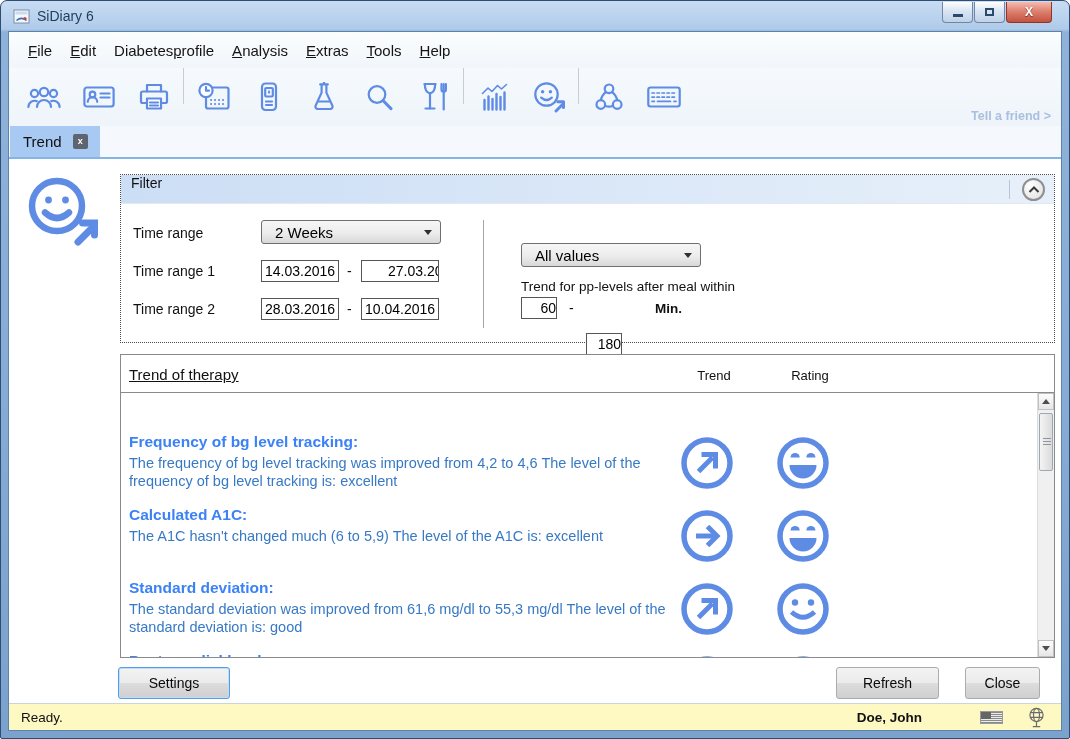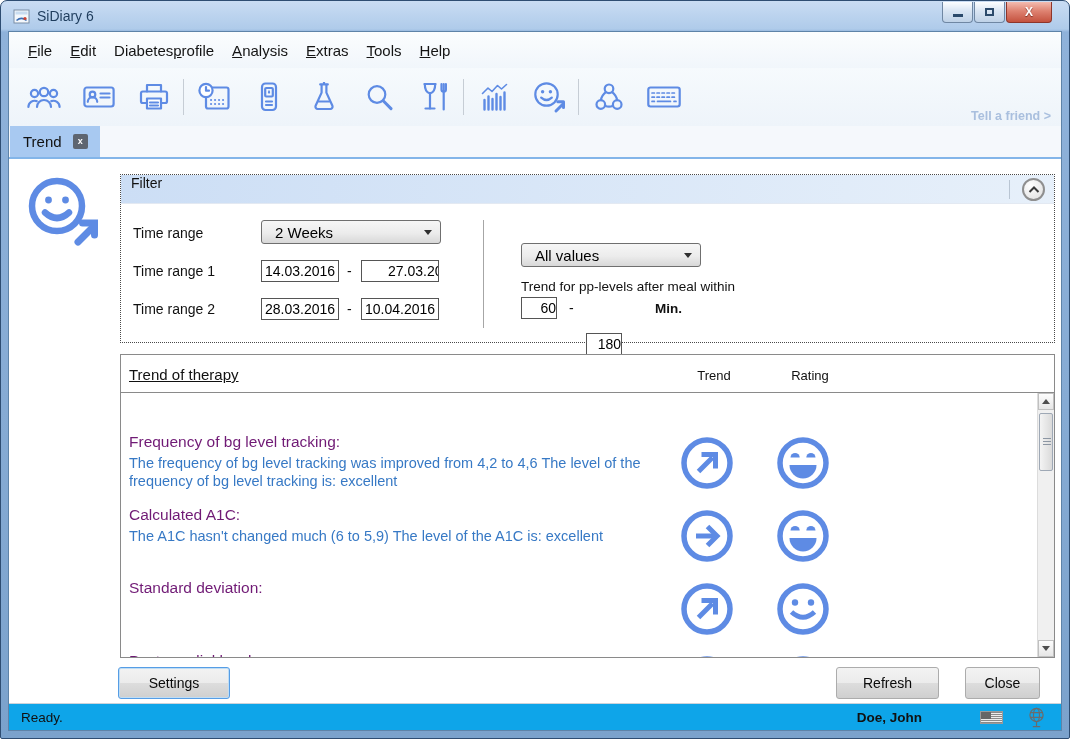--- a/index.html
+++ b/index.html
@@ -17,21 +17,21 @@
   .win-btn .maxbox{width:9px;height:8px;border:2px solid #2B4A6B;background:transparent}
   .win-btn.closeb{width:46px;background:linear-gradient(180deg,#F3BCB0,#DE8271 45%,#C4523F);
     border-color:#8E352A;color:#fff;font-weight:bold;font-size:12px;text-shadow:0 1px 1px #7A2A1F}
   
   .client{position:relative;width:1054px;height:700px;background:#fff;border:1px solid #5E83A8;
     display:flex;flex-direction:column;overflow:hidden}
   .menubar{height:36px;display:flex;align-items:center;padding-left:10px;font-size:15px;color:#141414;
     background:linear-gradient(180deg,#FBFDFE,#F1F6FB)}
   .menu-item{padding:7px 9px;cursor:default}
   .menu-item u{text-decoration:underline}
-  .toolbar{height:58px;display:flex;align-items:center;position:relative;
+  .toolbar{height:58px;display:flex;position:relative;
     background:linear-gradient(180deg,#F6FAFD,#EEF4FA)}
   .tool-btn{width:55px;height:58px;display:flex;align-items:center;justify-content:center}
   .tool-sep{width:1px;height:36px;background:#C6CDD5;margin:0 2px}
   .icon-stroke{fill:none;stroke:#5E8BE4;stroke-width:2.2;stroke-linecap:round;stroke-linejoin:round}
   .icon-fill{fill:#5E8BE4;stroke:none}
   .tellafriend{position:absolute;right:10px;bottom:3px;font-size:12.5px;font-weight:bold;color:#A9BFDE}
   
   .tabrow{height:33px;background:#F5F8FC;border-bottom:2px solid #83B5E9;position:relative}
   .tab{position:absolute;left:1px;bottom:0;height:31px;width:90px;background:#A8C9F1;
     display:flex;align-items:center;padding-left:13px;gap:11px;font-size:15px;color:#111}
@@ -62,21 +62,21 @@
   .dash{position:absolute;font-size:14px;color:#111}
   .v-div{position:absolute;width:1px;background:#A6A6A6}
   
   .trend-panel{position:absolute;left:111px;top:195px;width:935px;height:304px;
     border:1px solid #8A8A8A;background:#fff}
   .tp-title{position:absolute;left:8px;top:11px;font-size:15px;color:#111;text-decoration:underline}
   .tp-col{position:absolute;top:13px;width:66px;text-align:center;font-size:13px;color:#111}
   .tp-rule{position:absolute;left:0;right:0;top:37px;height:1px;background:#8A8A8A}
   .tp-list{position:absolute;left:0;right:17px;top:38px;bottom:0;overflow:hidden;padding:40px 0 0 8px}
   .t-row{position:relative;height:73px}
-  .t-row-title{font-size:15.5px;font-weight:normal;color:#701a75}
+  .t-row-title{font-size:15.5px;font-weight:bold;color:#3b82f6}
   .t-row-desc{margin-top:3px;width:560px;font-size:14.5px;line-height:18px;color:#3779C5}
   .t-ico{position:absolute;top:4px;width:52px;height:52px}
   .t-ico.trendcol{left:552px}
   .t-ico.ratingcol{left:648px}
   
   .tp-scroll{position:absolute;top:38px;right:0;bottom:0;width:17px;background:#F0F0F0;border-left:1px solid #DCDCDC}
   .sb-btn{position:absolute;left:0;width:16px;height:17px;border:1px solid #C0C0C0;
     background:linear-gradient(180deg,#FDFDFD,#E6E6E6);display:flex;align-items:center;justify-content:center}
   .sb-up{top:0}.sb-down{bottom:0}
   .tri-up{width:0;height:0;border-left:4px solid transparent;border-right:4px solid transparent;border-bottom:5px solid #4E4E4E}
@@ -86,21 +86,21 @@
   .sb-thumb::after{content:"";position:absolute;left:3px;top:24px;width:8px;height:7px;
     background:repeating-linear-gradient(180deg,#8C96A3 0 1px,transparent 1px 3px)}
   
   .btn{position:absolute;top:508px;height:32px;border:1px solid #ACACAC;border-radius:3px;
     font-family:inherit;font-size:14px;color:#0A0A0A;
     background:linear-gradient(180deg,#F3F3F3,#EBEBEB 50%,#DDDDDD 50%,#CFCFCF)}
   .btn-settings{left:109px;width:112px;border-color:#569DE5;box-shadow:inset 0 0 0 1px #BFDDF5}
   .btn-refresh{left:827px;width:103px}
   .btn-close{left:956px;width:75px}
   
-  .statusbar{height:27px;border-top:1px solid #CBD3DB;background:#0ea5e9;display:flex;align-items:center;
+  .statusbar{height:27px;border-top:1px solid #CBD3DB;background:#fef9c3;display:flex;align-items:center;
     font-size:13.5px;color:#111;padding:0 15px 0 12px}
   .status-user{margin-left:auto;font-weight:bold}
   .flag{width:23px;height:13px;margin-left:58px;border:1px solid #9A9A9A;position:relative;
     background:repeating-linear-gradient(180deg,#8A8A8A 0 1px,#ECECEC 1px 2px)}
   .flag::before{content:"";position:absolute;left:0;top:0;width:10px;height:7px;background:#666}
   .globe{margin-left:24px;display:flex}
 </style>
 </head>
 <body>
 
@@ -373,20 +373,21 @@
               <circle cx="26" cy="26" r="23" stroke-width="5.5"></circle>
               <path d="M13.5 20.5 a4.6 4.6 0 0 1 9.2 0 z" fill="#5E8BE4" stroke="none"></path>
               <path d="M29.3 20.5 a4.6 4.6 0 0 1 9.2 0 z" fill="#5E8BE4" stroke="none"></path>
               <path d="M12.5 28 a13.5 13.5 0 0 0 27 0 z" fill="#5E8BE4" stroke="none"></path>
                 </g>
               </svg>
           </div>
 
           <div class="t-row">
             <div class="t-row-title">Standard deviation:</div>
+            <div class="t-row-desc">The standard deviation was improved from 61,6 mg/dl to 55,3 mg/dl The level of the standard deviation is: good</div>
             <svg class="t-ico trendcol" viewBox="0 0 52 52">
                 <g fill="none" stroke="#5E8BE4">
               <circle cx="26" cy="26" r="23" stroke-width="5.5"></circle>
                   <path d="M17.5 34.5 L31.5 20.5" stroke-width="5"></path>
                   <path d="M20.5 17.5 H34.5 V31.5" stroke-width="5"></path>
                 </g>
               </svg>
             <svg class="t-ico ratingcol" viewBox="0 0 52 52">
                 <g fill="none" stroke="#5E8BE4">
               <circle cx="26" cy="26" r="23" stroke-width="5.5"></circle>

